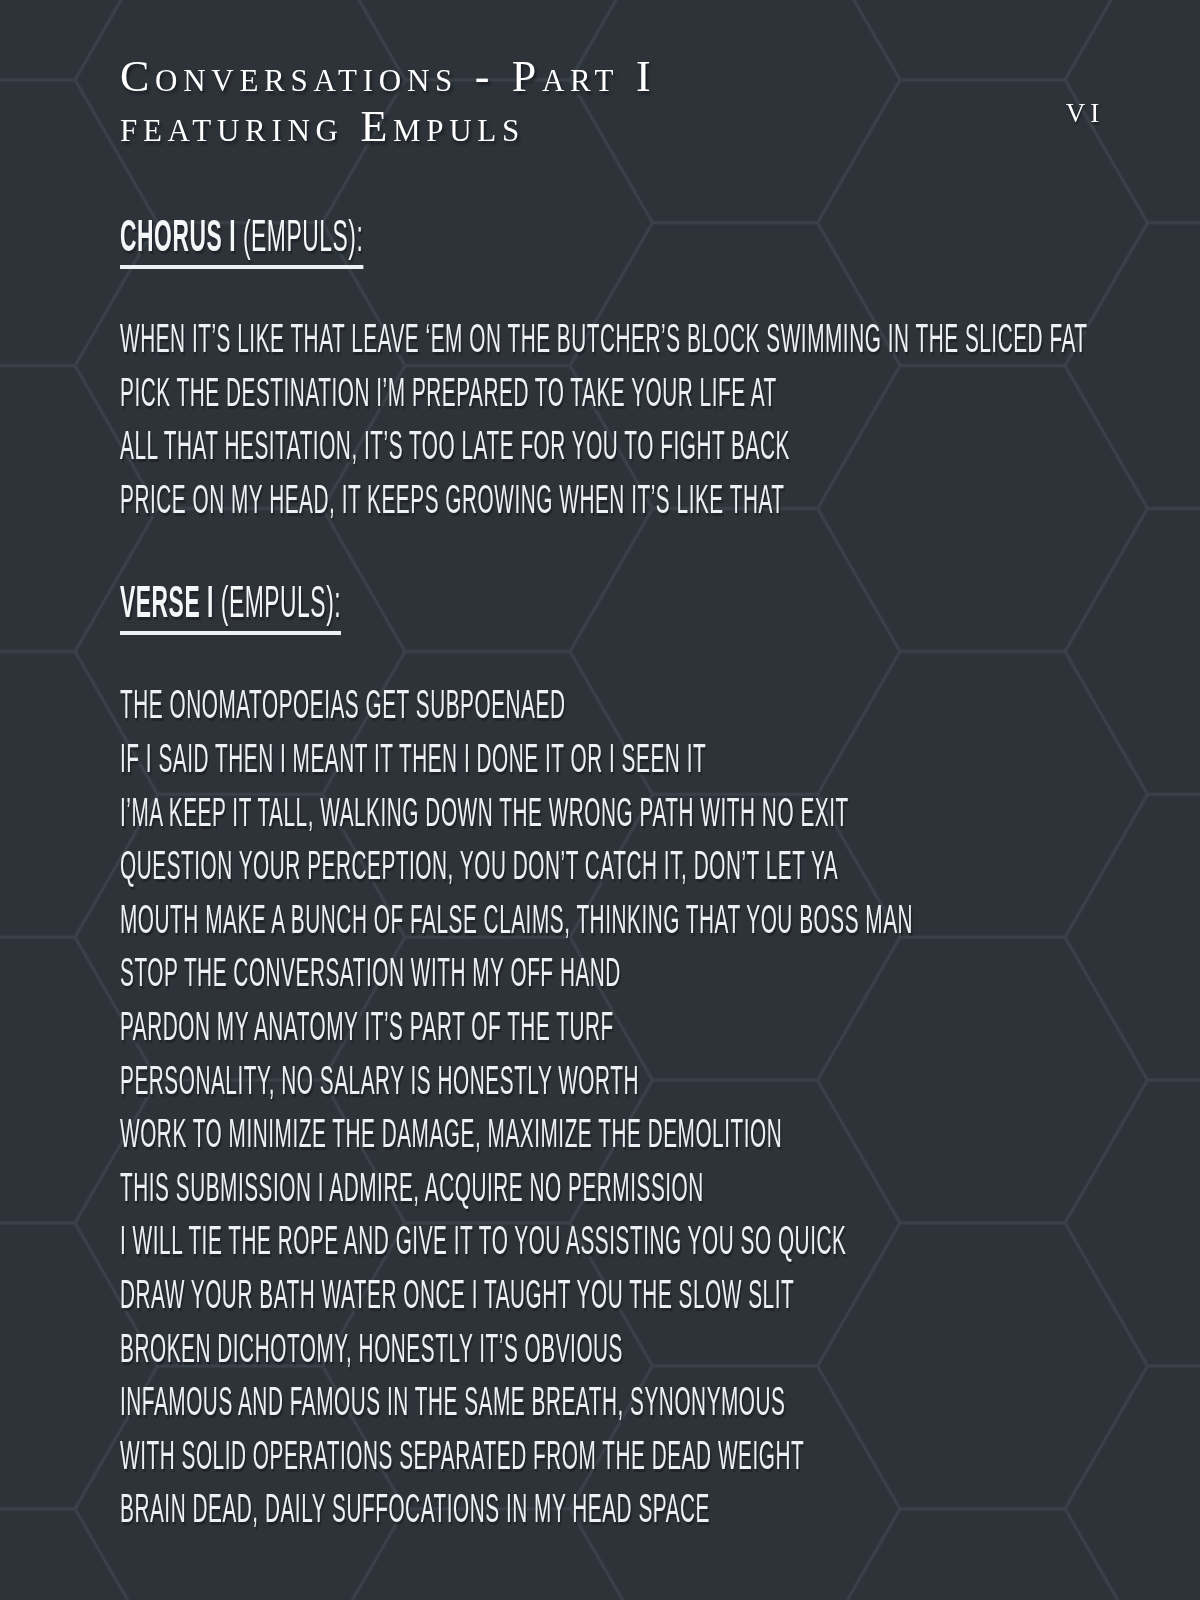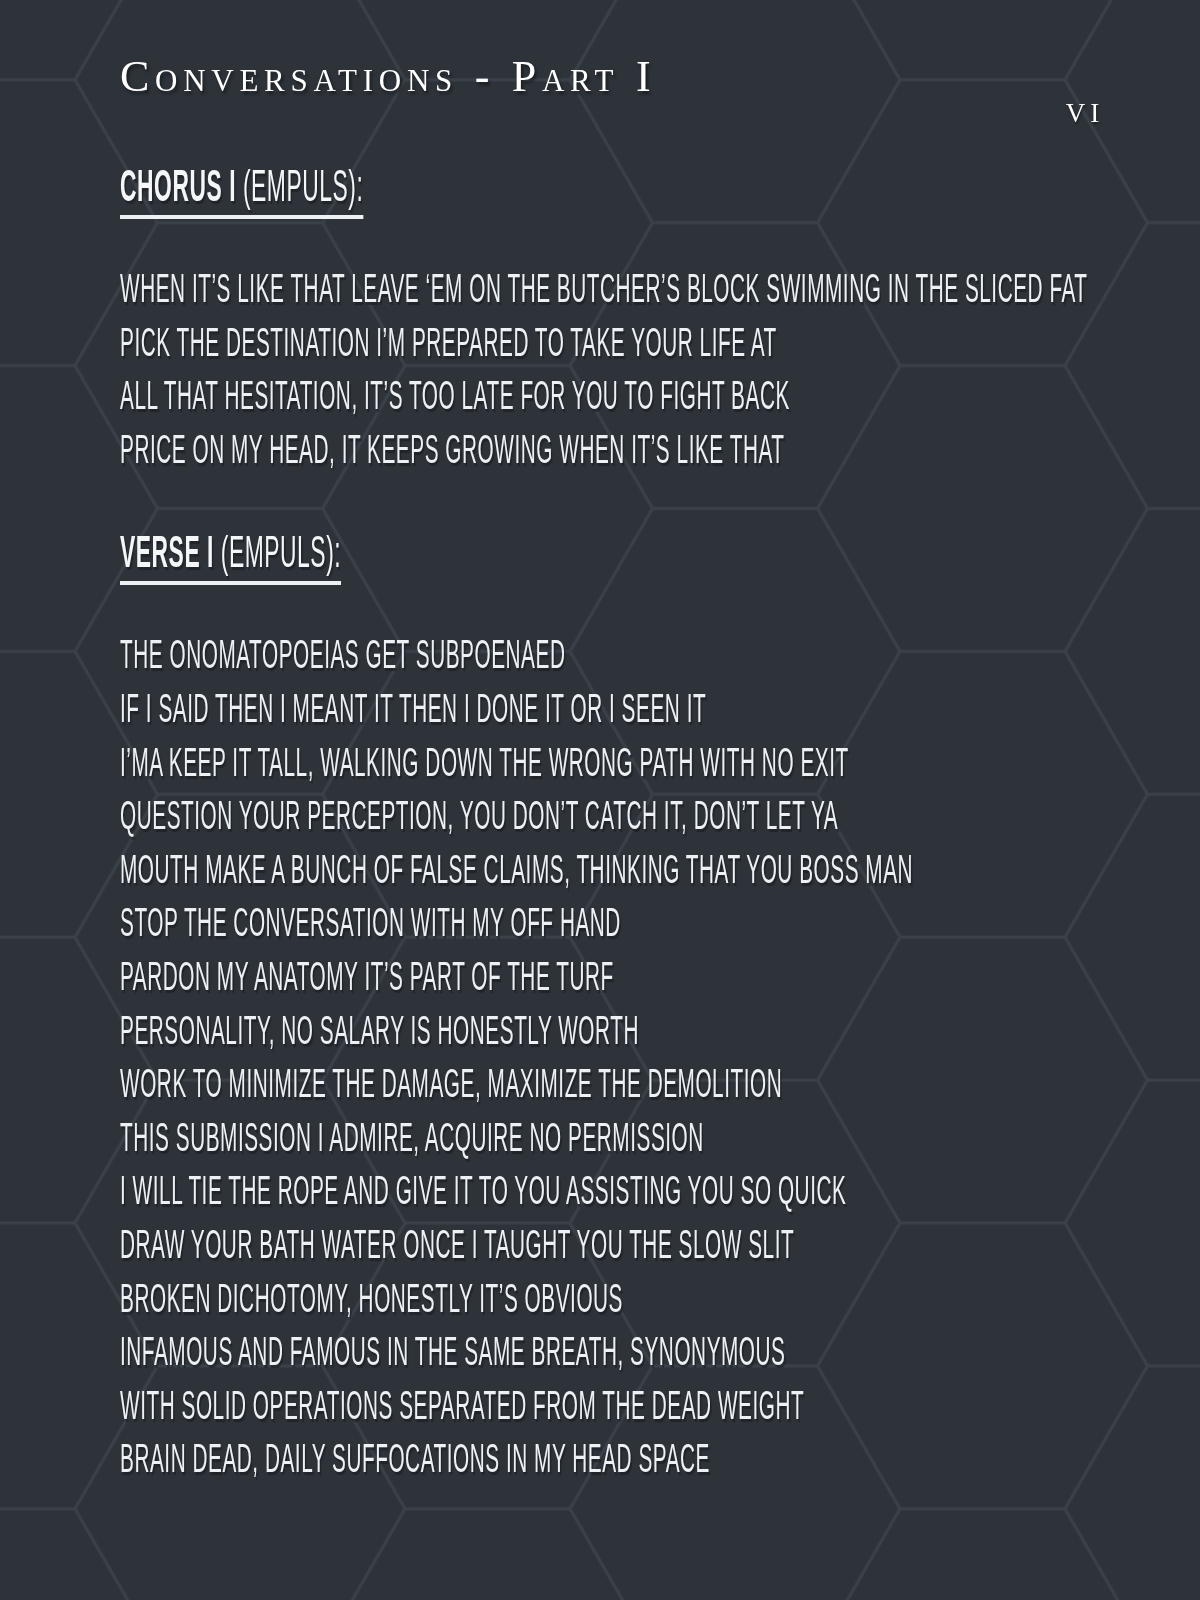--- a/index.html
+++ b/index.html
@@ -101,20 +101,21 @@
       </pattern>
     </defs>
     <rect width="1200" height="1600" fill="#2e333a"></rect>
     <rect width="1200" height="1600" fill="url(#hexpat)"></rect>
   </svg>
 
   <div class="content">
 
     <h1 class="title">
       <span class="title-line">Conversations - Part I</span>
+      <span class="title-line">featuring Empuls</span>
     </h1>
 
     <div class="pagenum">VI</div>
 
     <div class="lyrics">
 
       <section class="chorus">
         <div class="heading-row">
           <h2 class="sec-heading"><span class="h-main">CHORUS I</span><span class="h-sub"> (EMPULS):</span></h2>
         </div>

